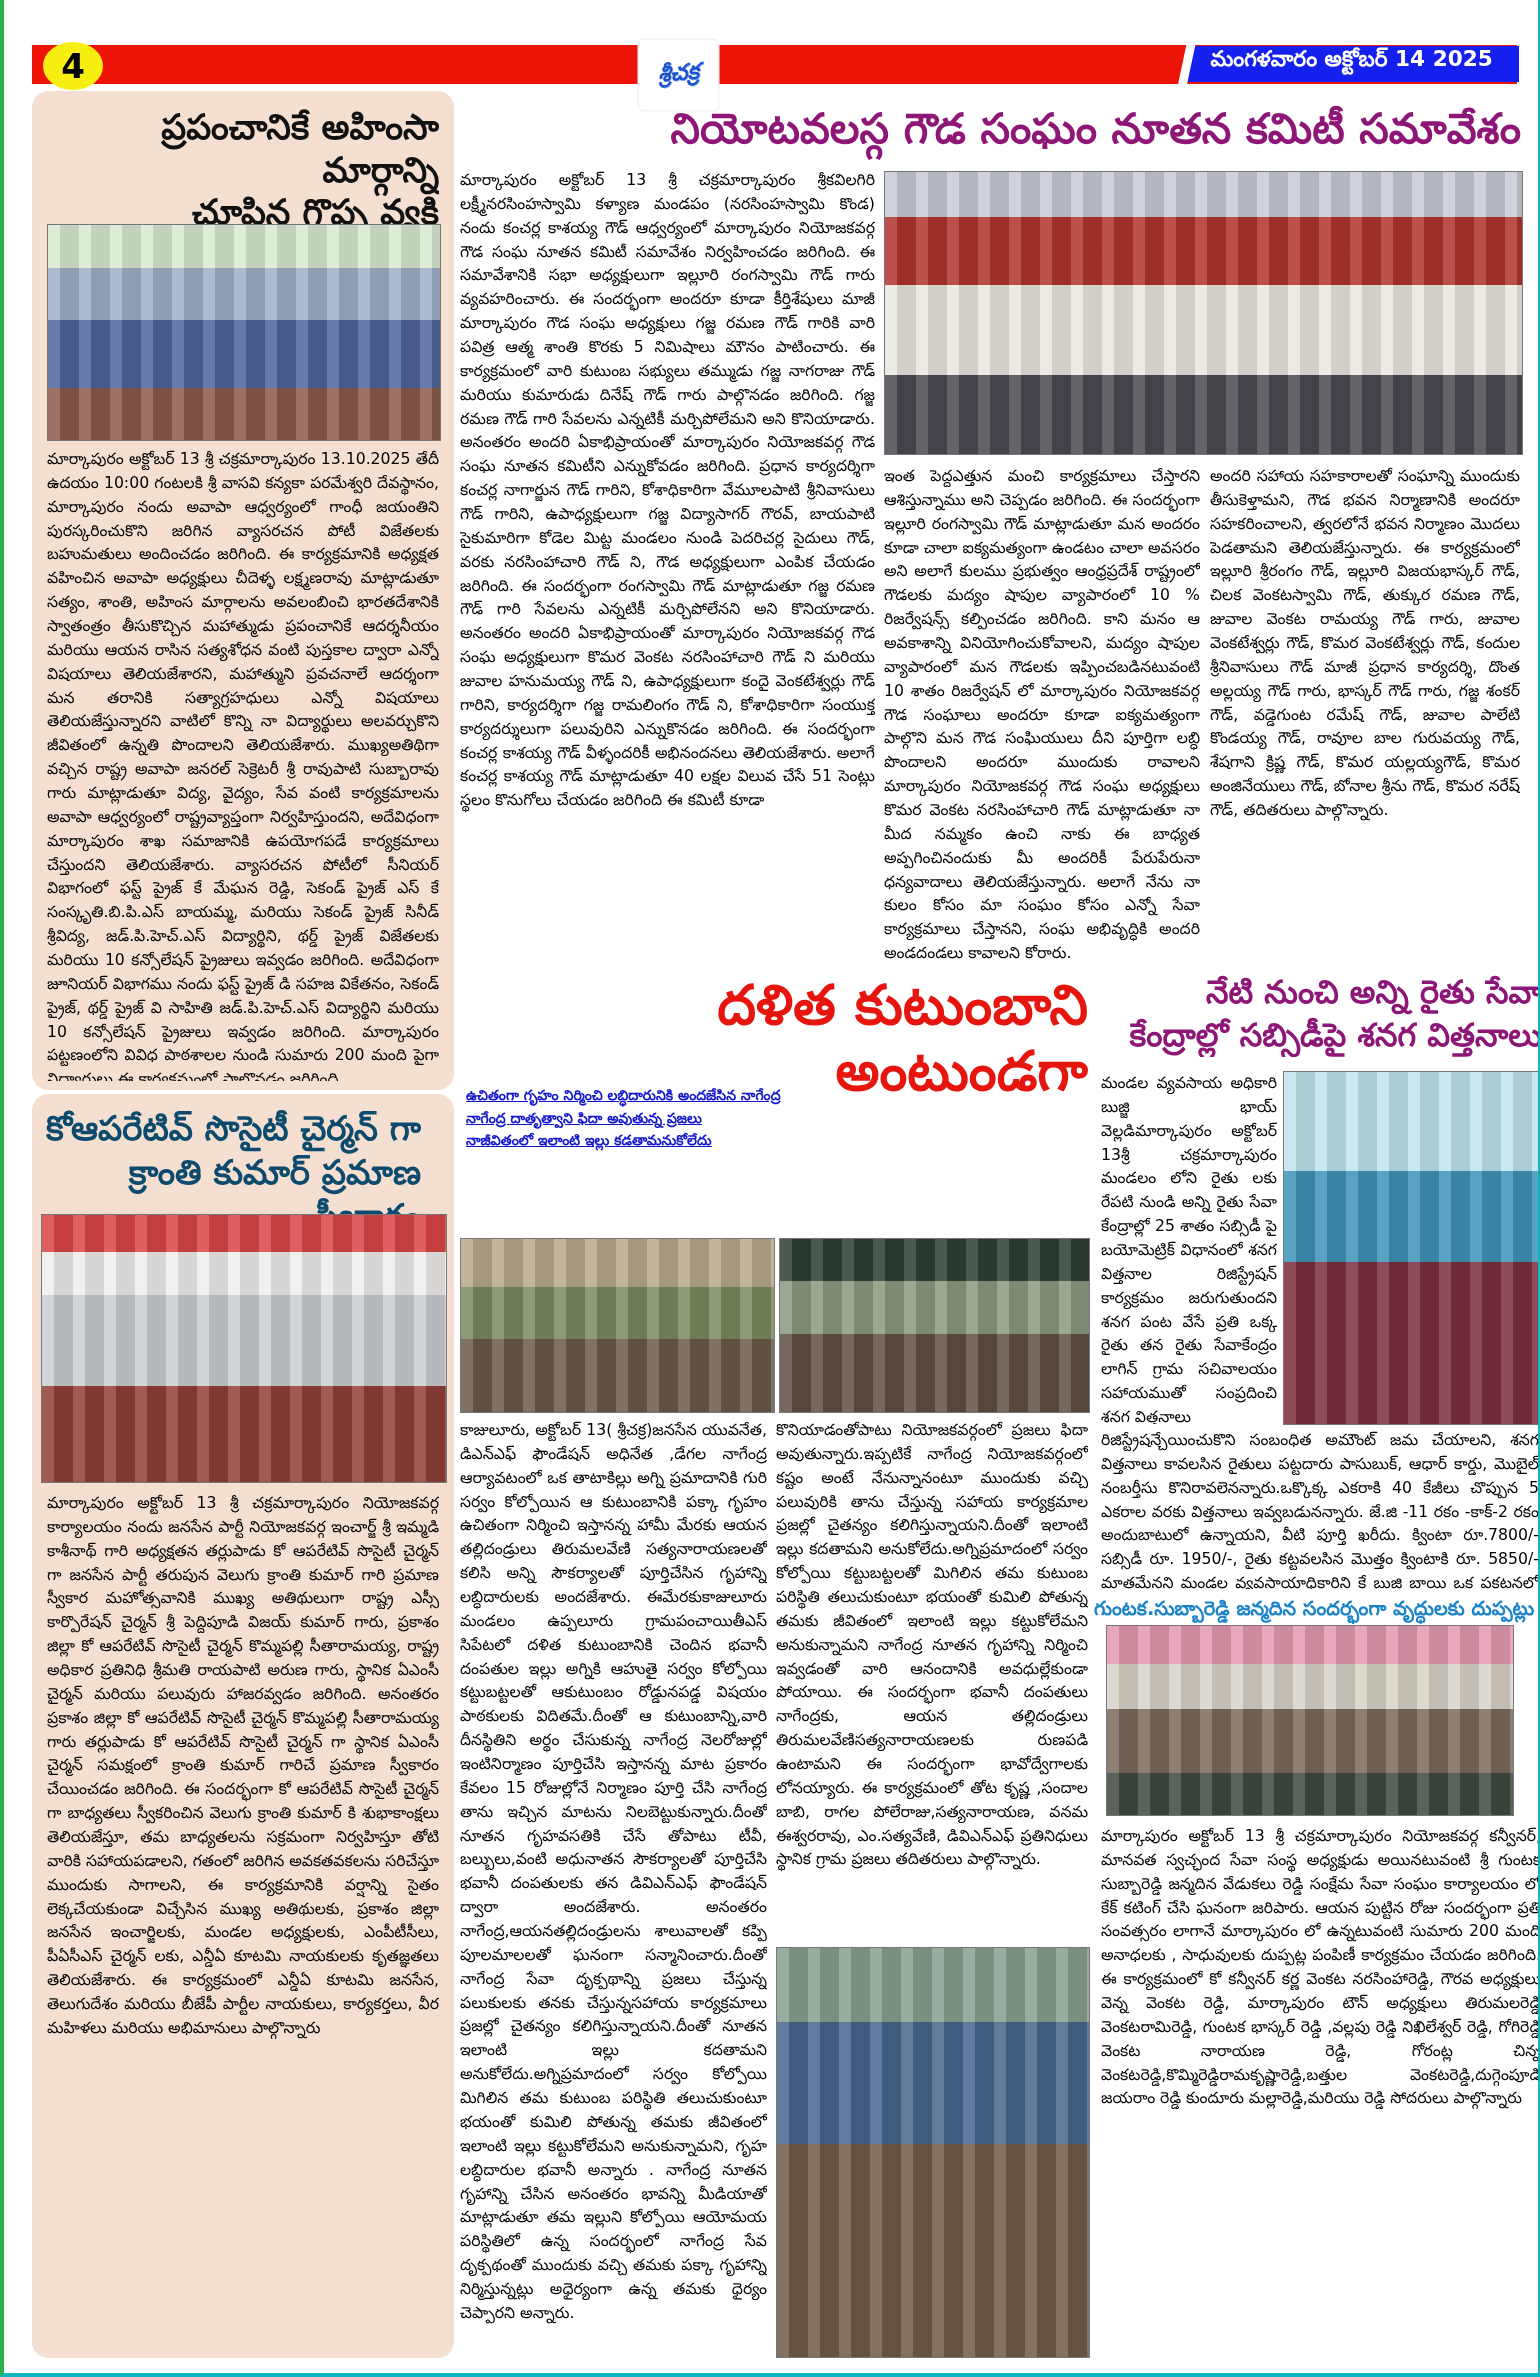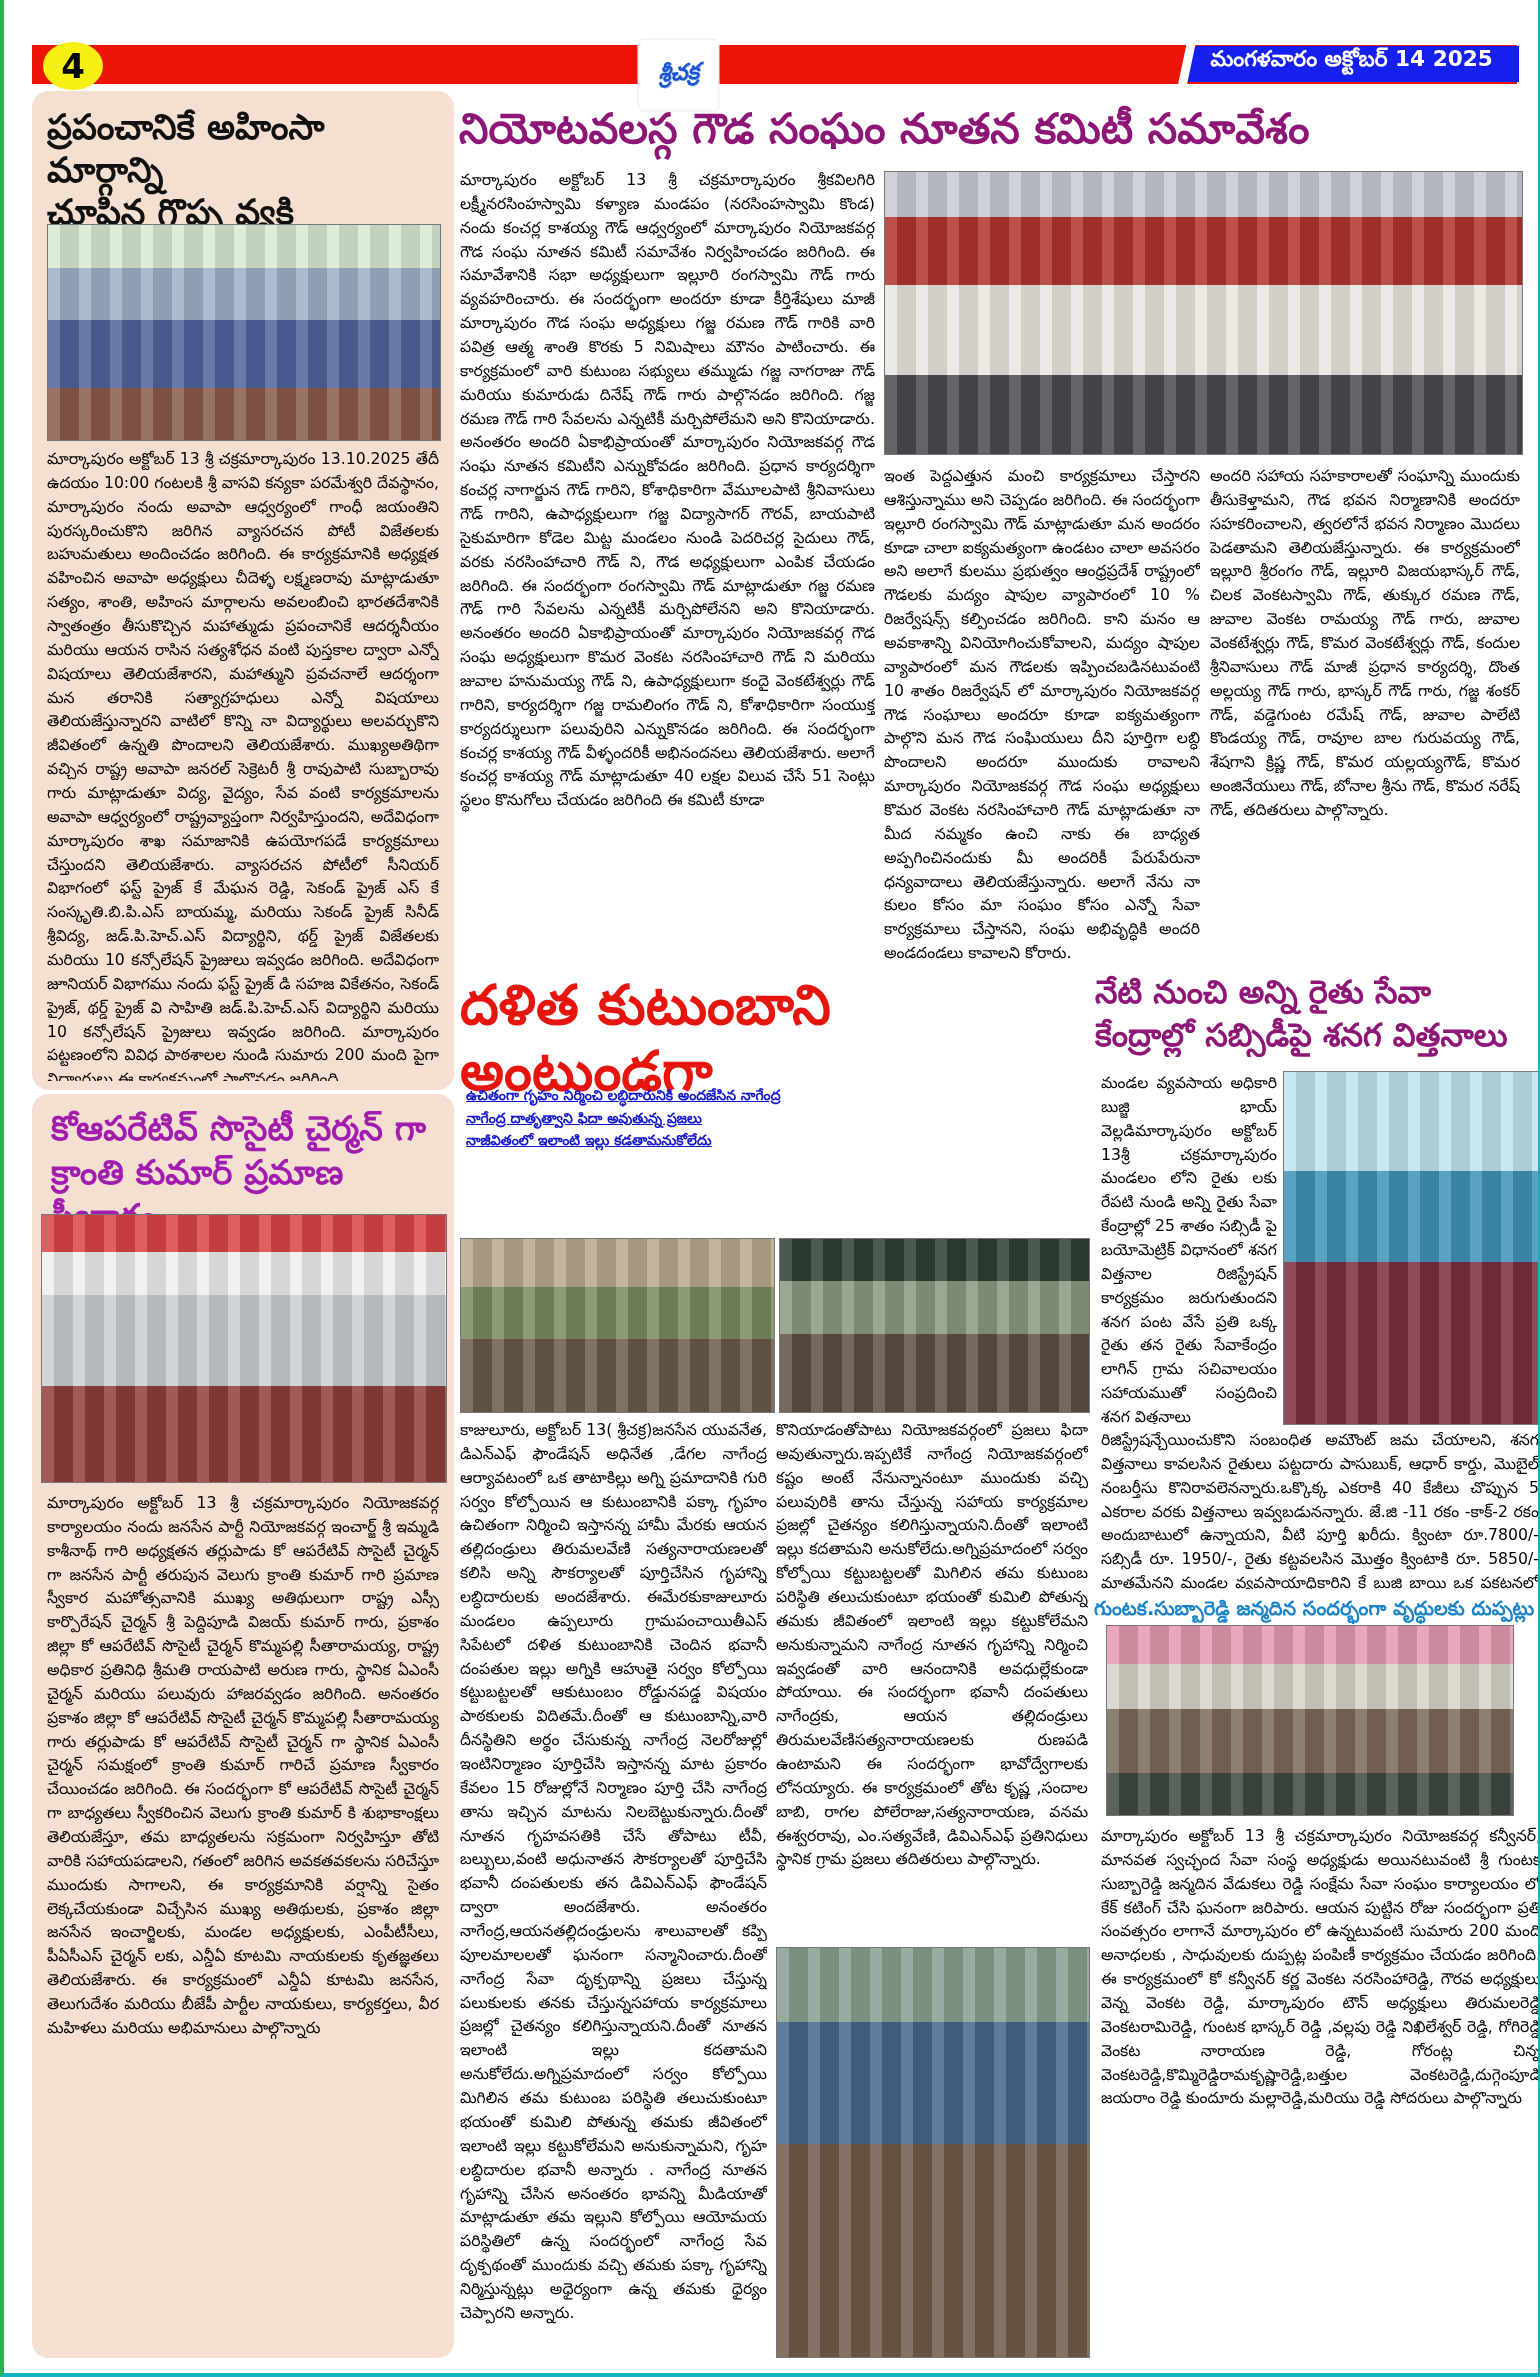--- a/index.html
+++ b/index.html
@@ -38,40 +38,40 @@
   }
   .date-box::before{
     content:"";position:absolute;left:-6px;top:-3px;width:9px;height:45px;background:#ffffff;
     transform:skewX(-12deg);
   }
   
   .body-text{
     position:absolute;font-size:15.7px;line-height:1.52;text-align:justify;
     color:#000000;overflow:hidden;word-break:break-word;
   }
-  .headline{position:absolute;text-align:left;font-weight:bold;overflow:hidden;}
+  .headline{position:absolute;text-align:right;font-weight:bold;overflow:hidden;}
   
   .photo{position:absolute;overflow:hidden;border:0.7px solid #777;}
   .photo::after{
     content:"";position:absolute;inset:0;
     background:repeating-linear-gradient(90deg,rgba(255,255,255,.14) 0 12px,rgba(0,0,0,.10) 12px 31px);
   }
   .photo-mahatma{background:linear-gradient(180deg,#d9ead2 0 20%,#9fb0c8 20% 44%,#50649a 44% 76%,#8a5a4a 76% 100%);}
   .photo-gouda{background:linear-gradient(180deg,#c7cbd4 0 16%,#b0342c 16% 40%,#e9e6df 40% 72%,#4a4a52 72% 100%);}
   .photo-coop{background:linear-gradient(180deg,#d94545 0 14%,#f0eded 14% 30%,#c9cdd2 30% 64%,#8f4038 64% 100%);}
   .photo-dalit-a{background:linear-gradient(180deg,#b9a98c 0 28%,#7a8a5f 28% 58%,#6a5a4a 58% 100%);}
   .photo-dalit-b{background:linear-gradient(180deg,#2f3e33 0 24%,#8a9a7f 24% 55%,#5f4f43 55% 100%);}
   .photo-dalit-c{background:linear-gradient(180deg,#87a08f 0 18%,#46658c 18% 48%,#6f5a49 48% 100%);}
   .photo-senaga{background:linear-gradient(180deg,#bfe3ee 0 28%,#3f93b8 28% 54%,#7c2f3e 54% 100%);}
   .photo-guntaka{background:linear-gradient(180deg,#e49ab0 0 20%,#d9d3c8 20% 44%,#7a6a5a 44% 78%,#3f4a3f 78% 100%);}
   
   .pink-block{position:absolute;background:#f5dfd0;border-radius:16.4px;}
   
   .mahatma-head{left:43px;top:106px;width:392px;font-size:35px;line-height:1.22;color:#111;}
-  .coop-head{left:47px;top:1106px;width:392px;font-size:34px;line-height:1.3;color:#a21caf;}
+  .coop-head{left:25px;top:1106px;width:392px;font-size:34px;line-height:1.3;color:#0c4a6e;}
   .gouda-head{left:455px;top:104px;width:1062px;font-size:42px;color:#8d1677;white-space:nowrap;}
   .dalit-head{left:456px;top:972px;width:628px;font-size:55px;line-height:1.2;color:#e6150e;}
   .senaga-head{left:1091px;top:971px;width:447px;font-size:32px;line-height:1.35;color:#8d1677;}
   .guntaka-head{left:1090px;top:1597px;width:450px;font-size:19.4px;color:#1b83c9;white-space:nowrap;}
   .subheads{position:absolute;left:462px;top:1084px;width:619px;overflow:hidden;}
   .subhead-line{
     font-size:14px;font-weight:bold;color:#1315cf;text-decoration:underline;
     line-height:1.62;text-align:left;
   }
 </style>

